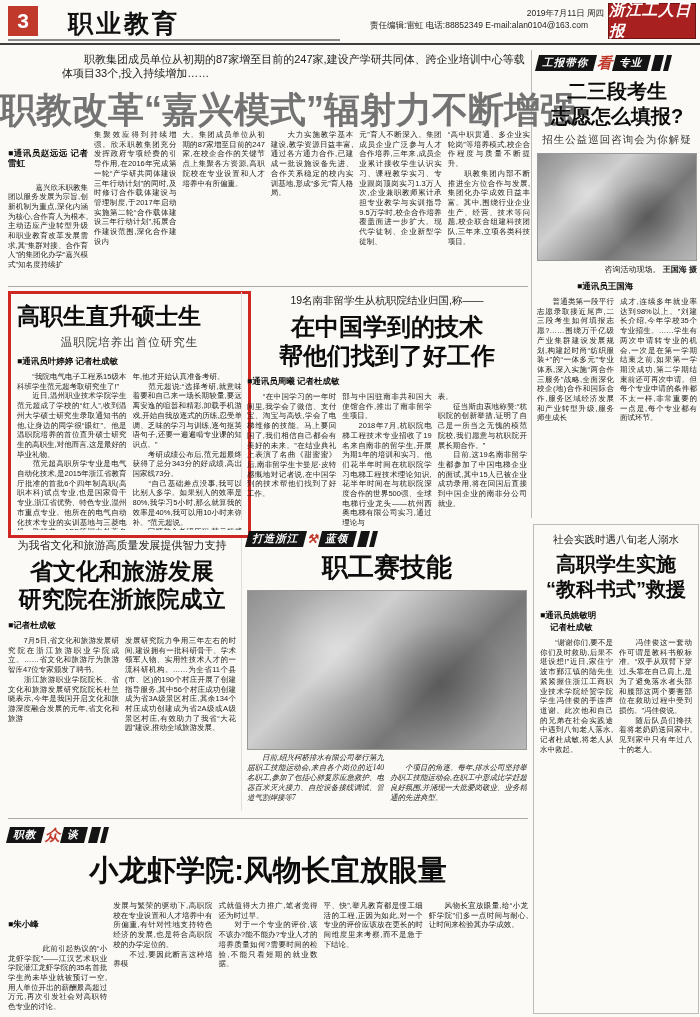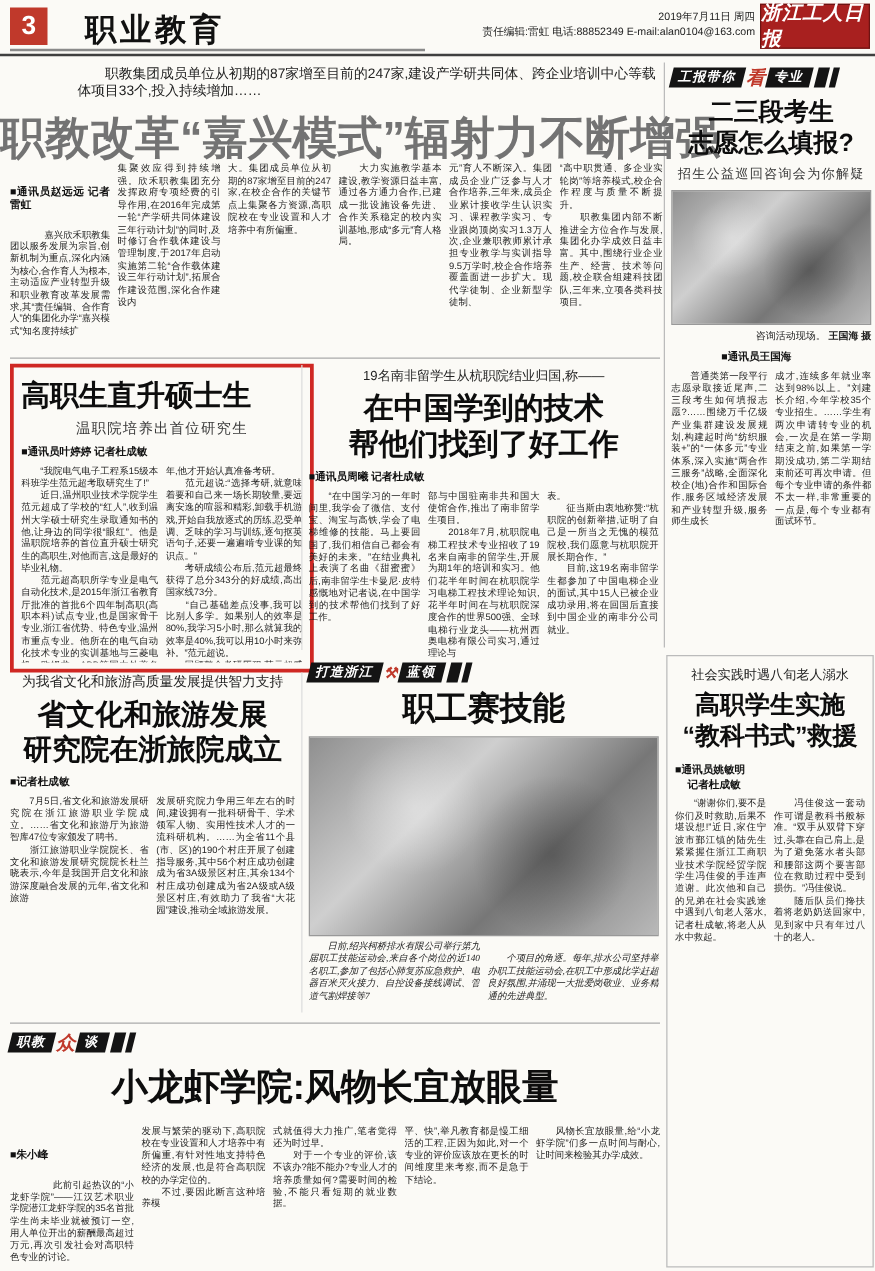--- a/index.html
+++ b/index.html
@@ -54,34 +54,34 @@
 
 <div id="page">
 
   <div class="abs pagenum" style="left:8px;top:6px;">
     <span>3</span>
   </div>
   <div class="abs section-title" style="left:46px;top:7px;">职业教育</div>
   <div class="abs" style="left:8px;top:39px;width:332px;height:2px;background:#8a8a8a;"></div>
 
   <div class="abs hdr-small" style="right:96px;top:8px;width:330px;">2019年7月11日 周四</div>
-  <div class="abs hdr-small" style="right:96px;top:20px;width:330px;">责任编辑:雷虹  电话:88852349  E-mail:alan0104@163.com</div>
+  <div class="abs hdr-small" style="right:112px;top:20px;width:330px;">责任编辑:雷虹  电话:88852349  E-mail:alan0104@163.com</div>
   <div class="abs masthead" style="right:4px;top:3px;">浙江工人日报</div>
 
   <div class="abs" style="left:0;top:43px;width:700px;height:2px;background:#3f3f3f;"></div>
 
   <div class="abs hairline-v" style="left:531px;top:50px;height:468px;"></div>
 
   <div class="abs lead" style="left:62px;top:52px;width:470px;">　　职教集团成员单位从初期的87家增至目前的247家,建设产学研共同体、跨企业培训中心等载体项目33个,投入持续增加……</div>
   <div class="abs h-main" style="left:0px;top:86px;width:540px;">职教改革“嘉兴模式”辐射力不断增强</div>
 
   <div class="abs cols" style="left:8px;top:130px;width:522px;height:152px;">
     <div class="txtcol" style="flex:none;width:80px;">
       <div class="byline">■通讯员赵远远 记者雷虹</div>
-      <span>　　嘉兴欣禾职教集团以服务发展为宗旨,创新机制为重点,深化内涵为核心,合作育人为根本,主动适应产业转型升级和职业教育改革发展需求,其“责任编辑、合作育人”的集团化办学“嘉兴模式”知名度持续扩</span>
+      <span>　　嘉兴欣禾职教集团以服务发展为宗旨,创新机制为重点,深化内涵为核心,合作育人为根本,主动适应产业转型升级和职业教育改革发展需求,其“集群对接、合作育人”的集团化办学“嘉兴模式”知名度持续扩</span>
     </div>
     <div class="txtcol">集聚效应得到持续增强。欣禾职教集团充分发挥政府专项经费的引导作用,在2016年完成第一轮“产学研共同体建设三年行动计划”的同时,及时修订合作载体建设与管理制度,于2017年启动实施第二轮“合作载体建设三年行动计划”,拓展合作建设范围,深化合作建设内</div>
     <div class="txtcol">大。集团成员单位从初期的87家增至目前的247家,在校企合作的关键节点上集聚各方资源,高职院校在专业设置和人才培养中有所偏重。</div>
     <div class="txtcol">　　大力实施教学基本建设,教学资源日益丰富,通过各方通力合作,已建成一批设施设备先进、合作关系稳定的校内实训基地,形成“多元”育人格局。</div>
     <div class="txtcol">元”育人不断深入。集团成员企业广泛参与人才合作培养,三年来,成员企业累计接收学生认识实习、课程教学实习、专业跟岗顶岗实习1.3万人次,企业兼职教师累计承担专业教学与实训指导9.5万学时,校企合作培养覆盖面进一步扩大。现代学徒制、企业新型学徒制、</div>
     <div class="txtcol">“高中职贯通、多企业实轮岗”等培养模式,校企合作程度与质量不断提升。
 　　职教集团内部不断推进全方位合作与发展,集团化办学成效日益丰富。其中,围绕行业企业生产、经营、技术等问题,校企联合组建科技团队,三年来,立项各类科技项目。</div>
   </div>
 
   <div class="abs hairline-h" style="left:8px;top:286px;width:520px;"></div>

